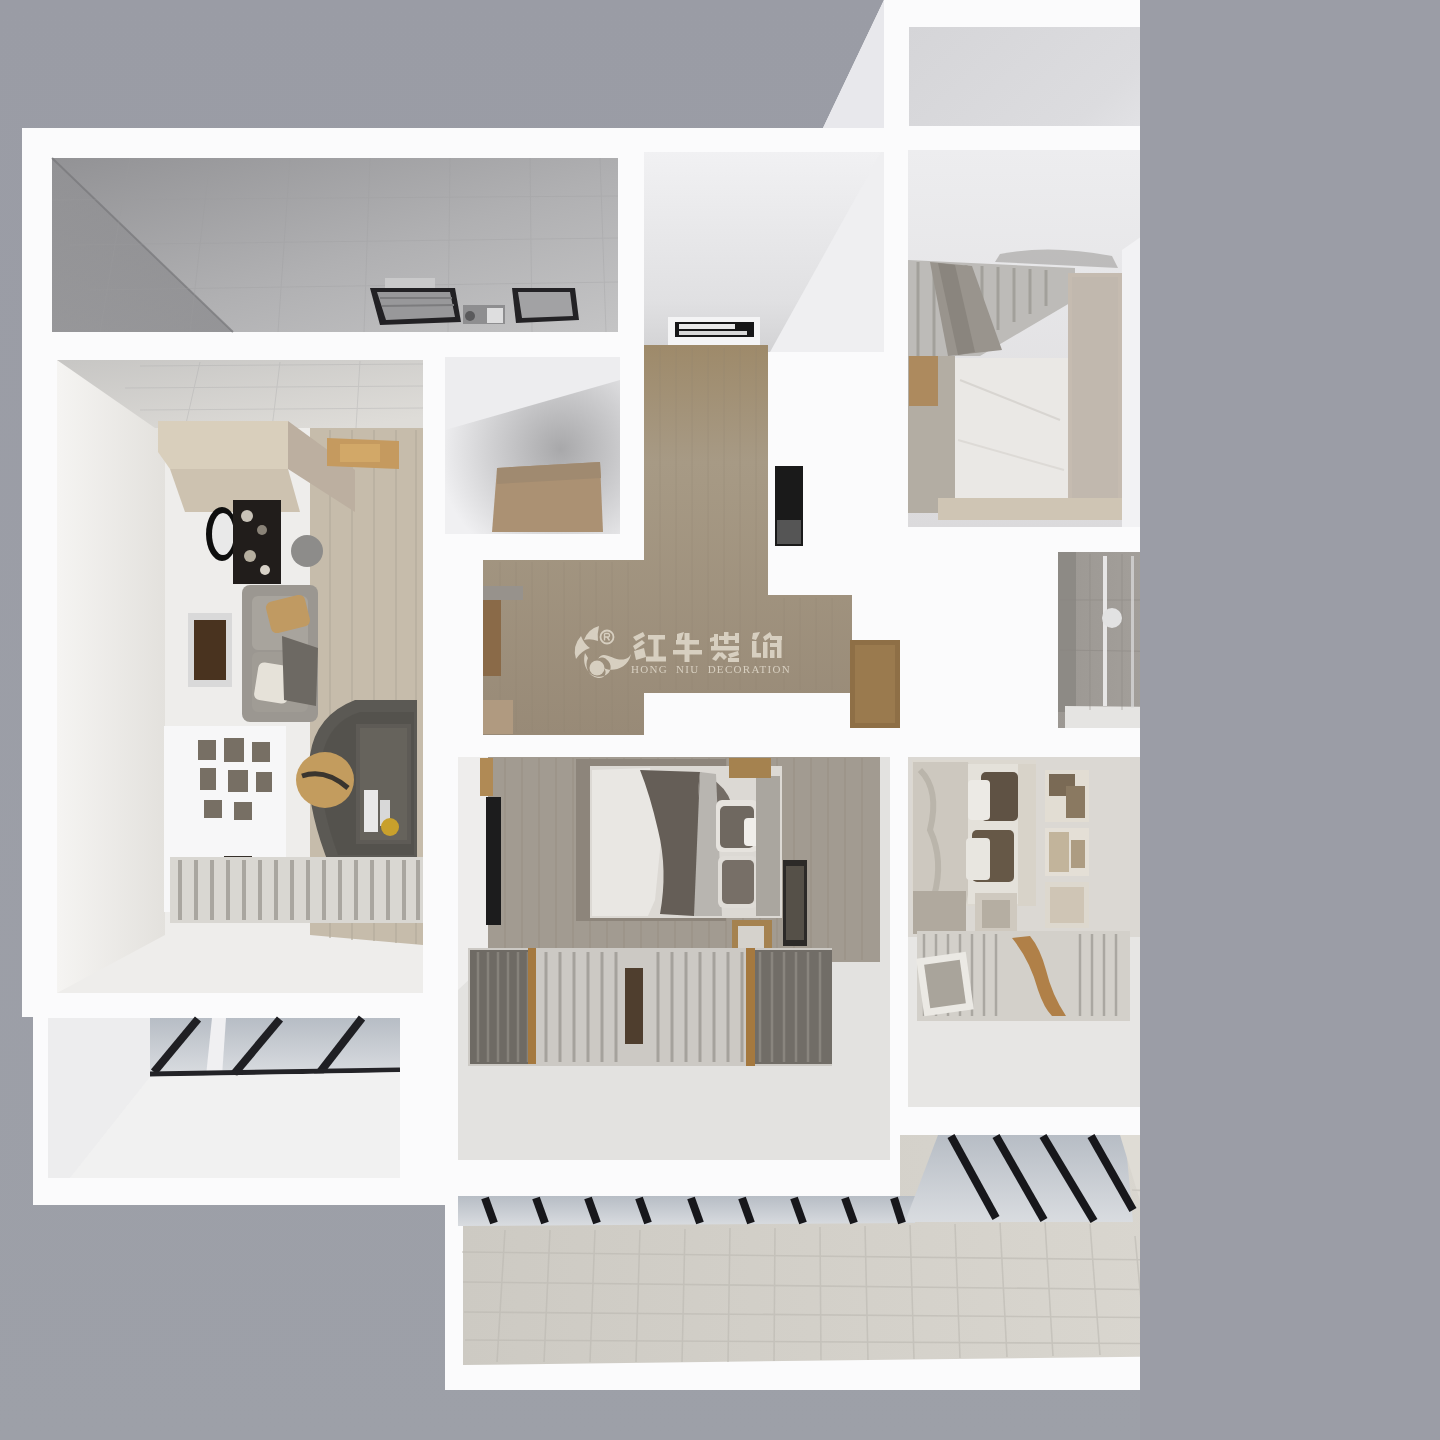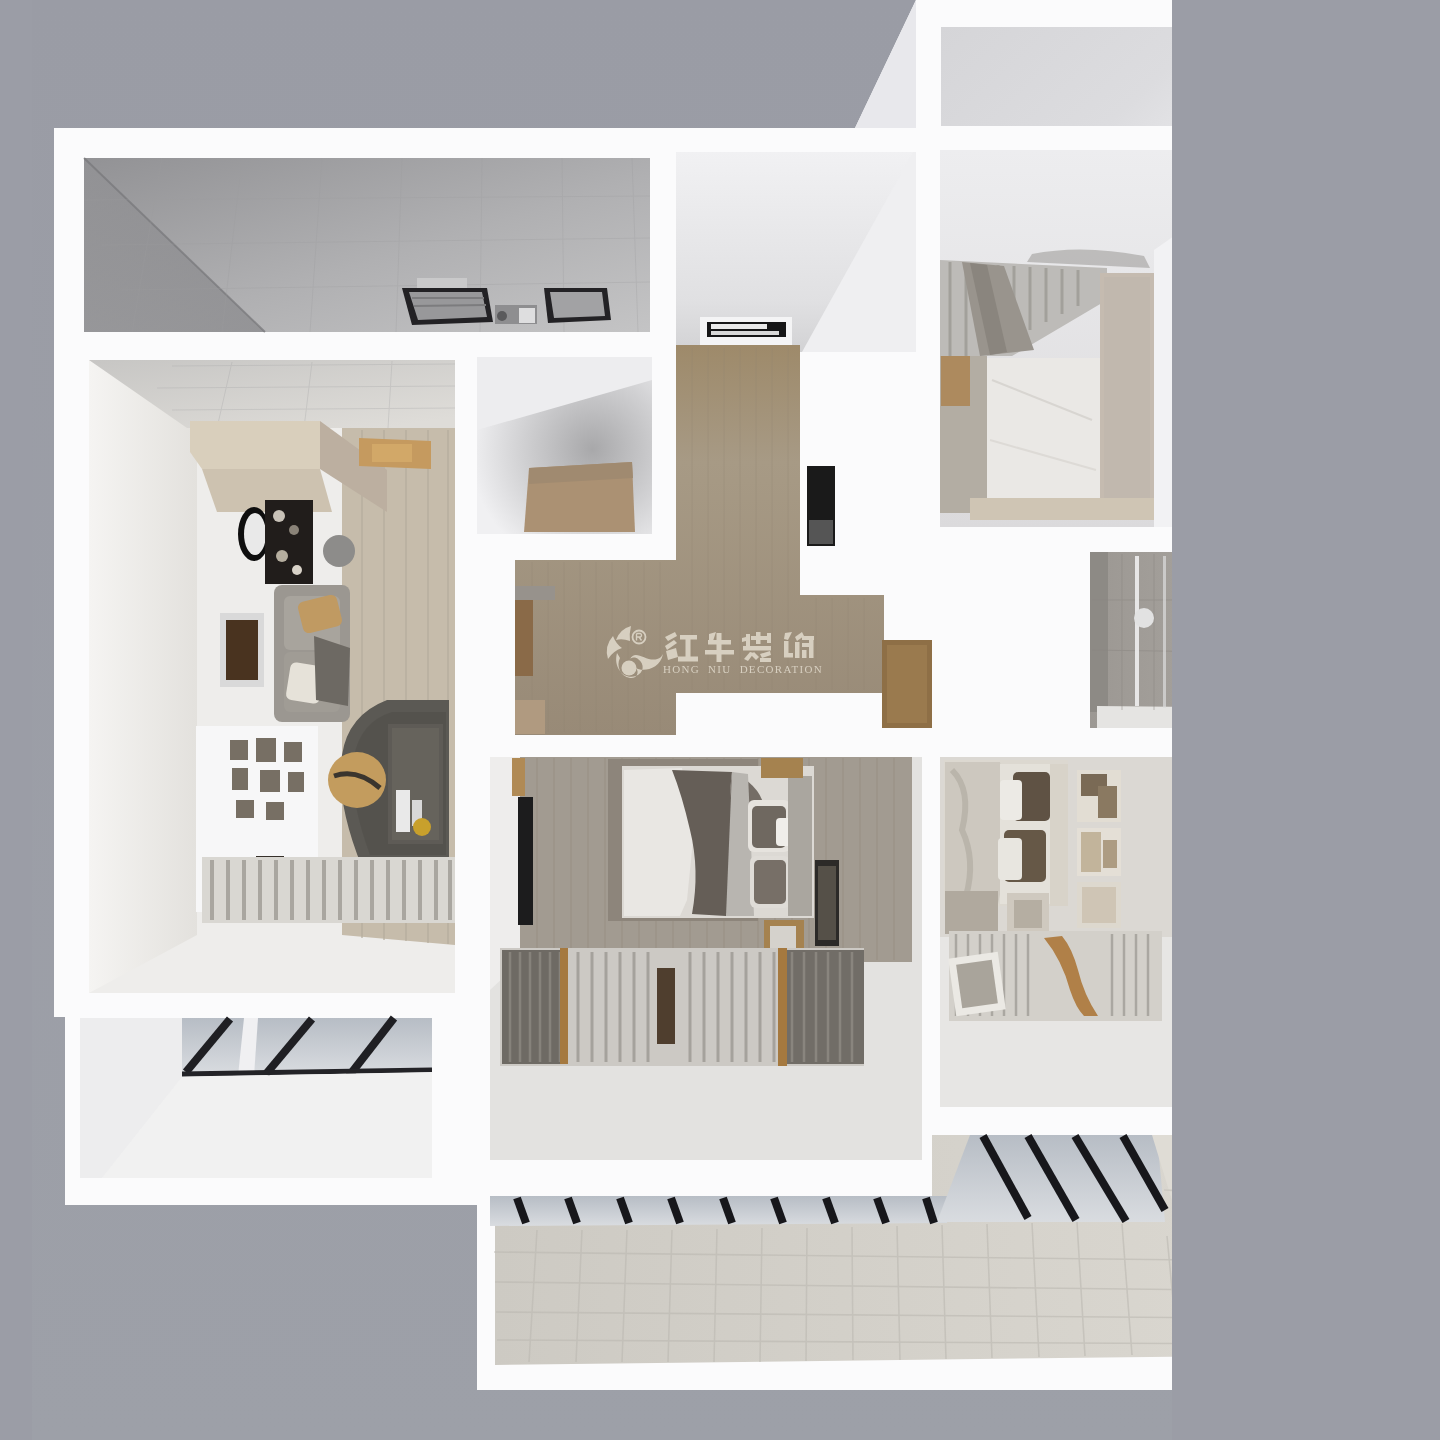--- a/index.html
+++ b/index.html
@@ -1,16 +1,16 @@
 <!DOCTYPE html>
 <html><head>
 <meta charset="utf-8">
 <style>
 html,body{margin:0;padding:0;background:#9b9da6;}
-#stage{width:1140px;height:1440px;position:relative;overflow:hidden;font-family:"Liberation Sans",sans-serif;margin-left:32px;}
+#stage{width:1140px;height:1440px;position:relative;overflow:hidden;font-family:"Liberation Sans",sans-serif;}
 </style>
 </head>
 <body>
 <div id="stage">
 <svg width="1440" height="1440" viewBox="0 0 1440 1440" xmlns="http://www.w3.org/2000/svg">
 <defs>
 <linearGradient id="bggrad" x1="0" y1="0" x2="0" y2="1">
 <stop offset="0" stop-color="#9a9ca5"></stop>
 <stop offset="1" stop-color="#9da0a8"></stop>
 </linearGradient>

